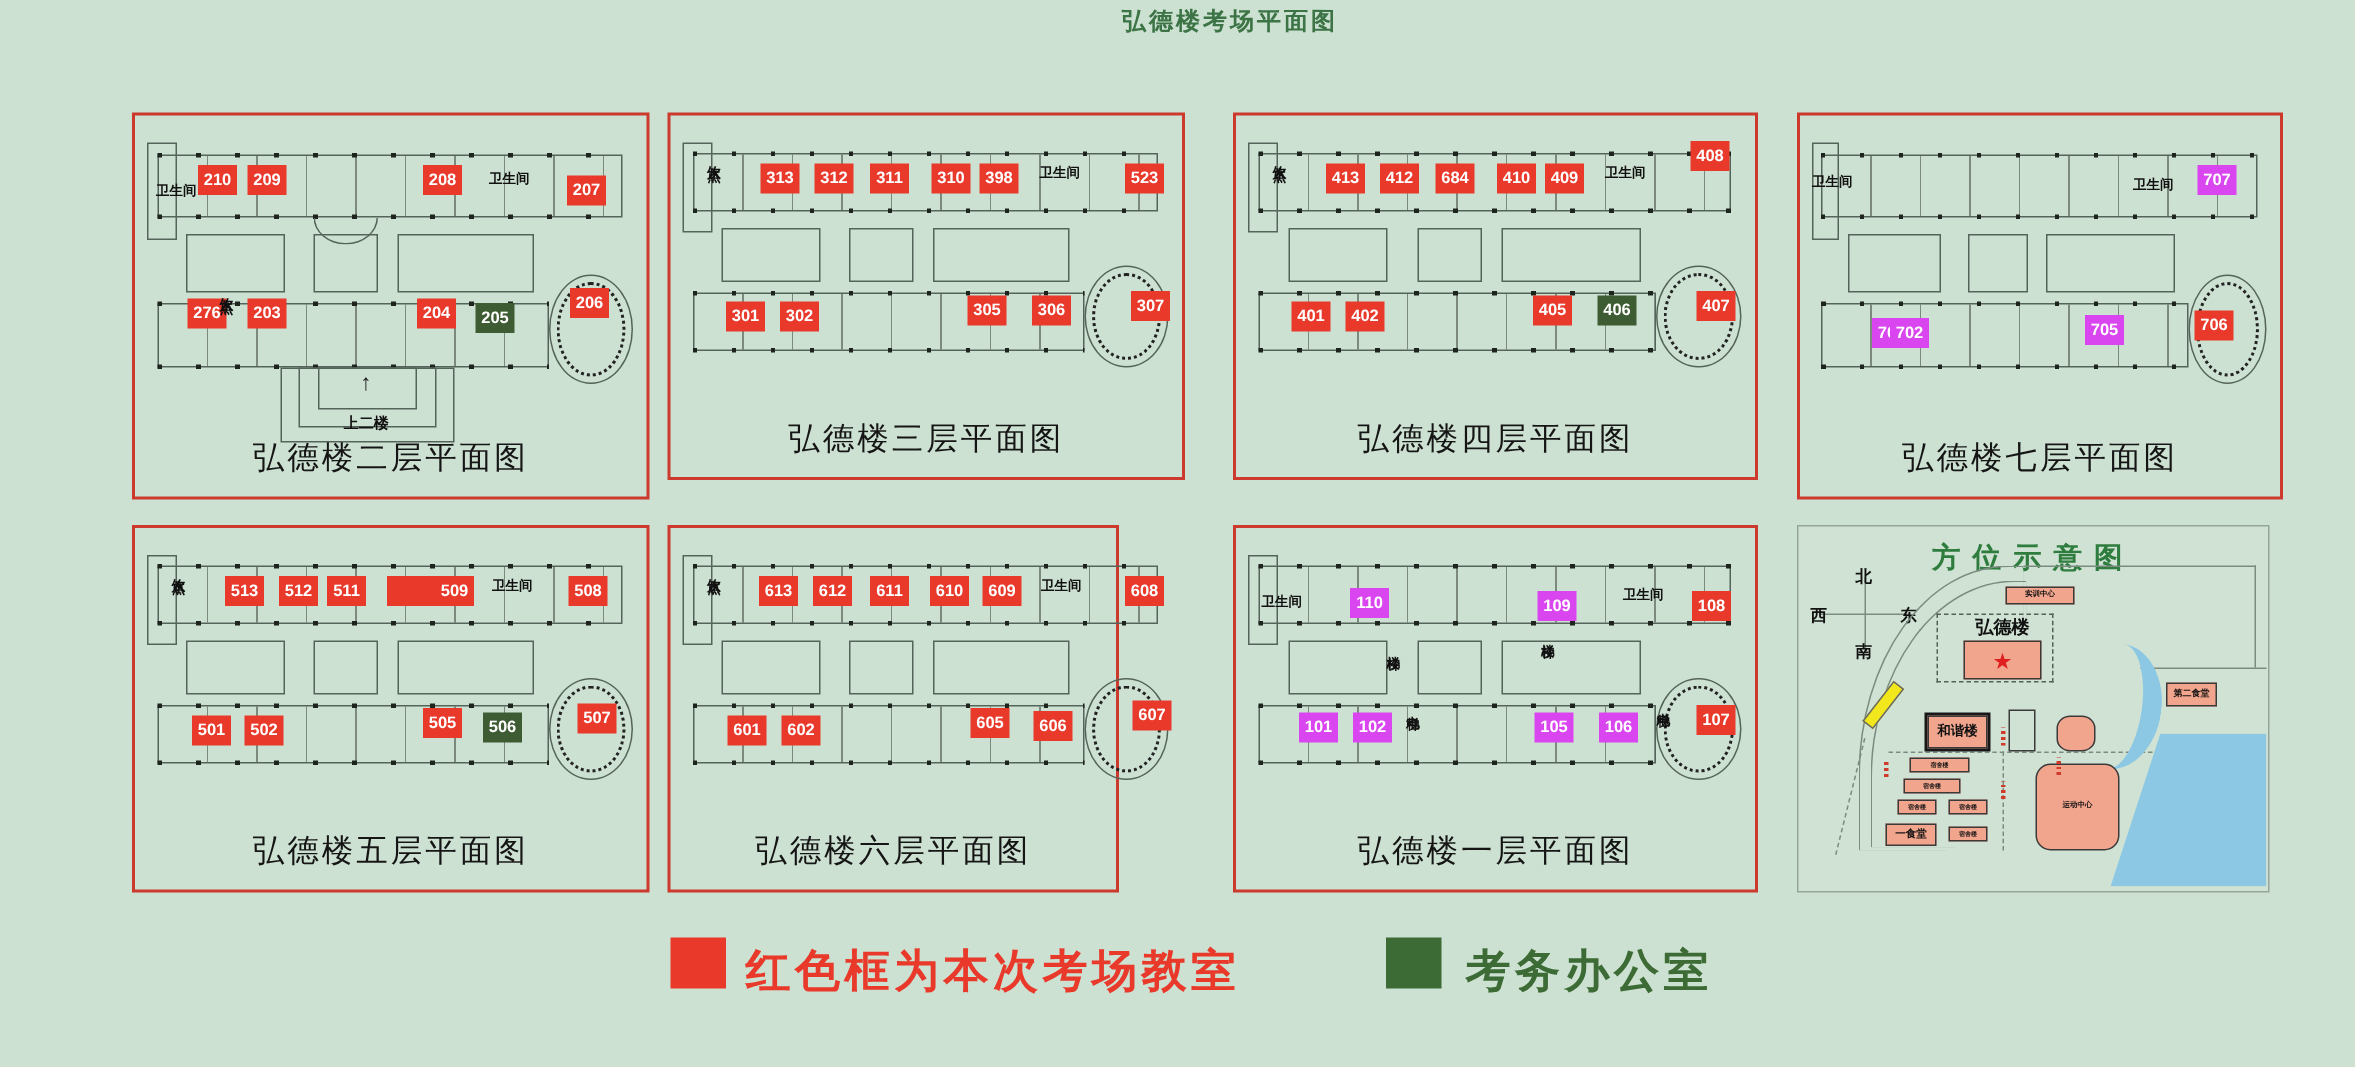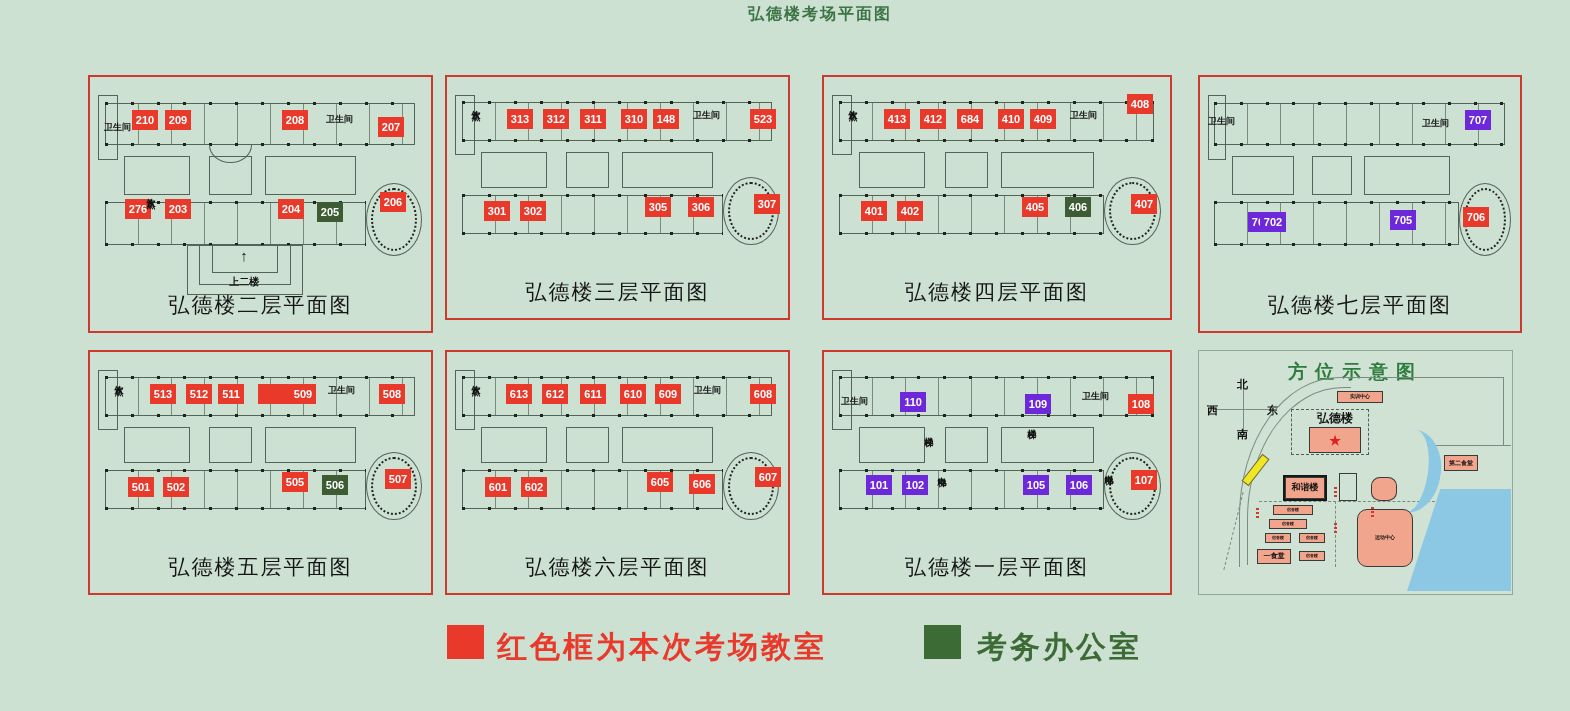--- a/index.html
+++ b/index.html
@@ -12,21 +12,21 @@
   .srect{position:absolute;border:1px solid #55645a;box-sizing:border-box;}
   .cols{background-image:repeating-linear-gradient(90deg,transparent 0 32px,#7c8a7e 32px 33px);}
   .dots{position:absolute;height:3px;
         background-image:repeating-linear-gradient(90deg,#1d241e 0 3px,transparent 3px 26px);}
   .pcircle{position:absolute;border:1px solid #55645a;border-radius:50%;box-sizing:border-box;}
   .pcircle:after{content:"";position:absolute;inset:4px;border:2px dotted #222;border-radius:50%;}
   .room{position:absolute;width:26px;height:20px;display:flex;align-items:center;justify-content:center;
         color:#fff;font:bold 11px "Liberation Sans",sans-serif;}
   .room.red{background:#e8392b;}
   .room.green{background:#3e5c33;}
-  .room.black{background:#6d28d9;}
+  .room.black{background:#d946ef;}
   .plabel{position:absolute;font:bold 9px "Liberation Serif",serif;color:#111;white-space:nowrap;line-height:1;}
   .plabel.v{writing-mode:vertical-rl;letter-spacing:1px;}
   .caption{position:absolute;left:0;bottom:12px;width:100%;text-align:center;
            font-size:21px;color:#151515;letter-spacing:2px;}
   .ent{position:absolute;border:1px solid #55645a;box-sizing:border-box;}
   .arrow{position:absolute;font:bold 15px "Liberation Sans",sans-serif;color:#222;}
   .entlabel{position:absolute;font:bold 10px "Liberation Serif",serif;color:#111;}
   
   #map-panel{position:absolute;border:1px solid #95a59a;background:#cfe2d3;box-sizing:border-box;}
   #map-title{position:absolute;top:8px;left:0;width:100%;text-align:center;
@@ -91,21 +91,21 @@
         <div class="srect" style="left: 119.18px; top: 74.86px; width: 42.51px; height: 35.8px;"></div>
         <div class="srect" style="left: 174.77px; top: 74.86px; width: 91.56px; height: 35.8px;"></div>
         <div class="srect cols" style="left: 14.54px; top: 117.82px; width: 261.6px; height: 39.38px;"></div>
         <div class="dots" style="left: 14.54px; top: 116.82px; width: 261.6px;"></div>
         <div class="dots" style="left: 14.54px; top: 155.2px; width: 261.6px;"></div>
         <div class="pcircle" style="left: 276.14px; top: 99.92px; width: 55.59px; height: 68.02px;"></div>
         <div class="room red" style="left: 60px; top: 32px;">313</div>
         <div class="room red" style="left: 96px; top: 32px;">312</div>
         <div class="room red" style="left: 133px; top: 32px;">311</div>
         <div class="room red" style="left: 174px; top: 32px;">310</div>
-        <div class="room red" style="left: 206px; top: 32px;">148</div>
+        <div class="room red" style="left: 206px; top: 32px;">398</div>
         <div class="room red" style="left: 303px; top: 32px;">523</div>
         <div class="room red" style="left: 37px; top: 124px;">301</div>
         <div class="room red" style="left: 73px; top: 124px;">302</div>
         <div class="room red" style="left: 198px; top: 120px;">305</div>
         <div class="room red" style="left: 241px; top: 120px;">306</div>
         <div class="room red" style="left: 307px; top: 117px;">307</div>
         <div class="plabel v" style="left: 24px; top: 26px;">饮水点</div>
         <div class="plabel" style="left: 246px; top: 34px;">卫生间</div>
         <div class="caption">弘德楼三层平面图</div>
       </div>
@@ -177,21 +177,21 @@
         <div class="room red" style="left: 289px; top: 32px;">508</div>
         <div class="room red" style="left: 38px; top: 125px;">501</div>
         <div class="room red" style="left: 73px; top: 125px;">502</div>
         <div class="room red" style="left: 192px; top: 120px;">505</div>
         <div class="room green" style="left: 232px; top: 123px;">506</div>
         <div class="room red" style="left: 295px; top: 117px;">507</div>
         <div class="plabel v" style="left: 24px; top: 26px;">饮水点</div>
         <div class="plabel" style="left: 238px; top: 34px;">卫生间</div>
         <div class="caption">弘德楼五层平面图</div>
       </div>
-      <div class="panel" style="left: 445px; top: 350px; width: 345px; height: 245px;">
+      <div class="panel" style="left: 445px; top: 350px; width: 301px; height: 245px;">
         <div class="srect" style="left: 8px; top: 17.58px; width: 19.62px; height: 60.86px;"></div>
         <div class="srect cols" style="left: 14.54px; top: 24.74px; width: 310.65px; height: 39.38px;"></div>
         <div class="dots" style="left: 14.54px; top: 23.74px; width: 310.65px;"></div>
         <div class="dots" style="left: 14.54px; top: 62.12px; width: 310.65px;"></div>
         <div class="srect" style="left: 34.16px; top: 74.86px; width: 65.4px; height: 35.8px;"></div>
         <div class="srect" style="left: 119.18px; top: 74.86px; width: 42.51px; height: 35.8px;"></div>
         <div class="srect" style="left: 174.77px; top: 74.86px; width: 91.56px; height: 35.8px;"></div>
         <div class="srect cols" style="left: 14.54px; top: 117.82px; width: 261.6px; height: 39.38px;"></div>
         <div class="dots" style="left: 14.54px; top: 116.82px; width: 261.6px;"></div>
         <div class="dots" style="left: 14.54px; top: 155.2px; width: 261.6px;"></div>

